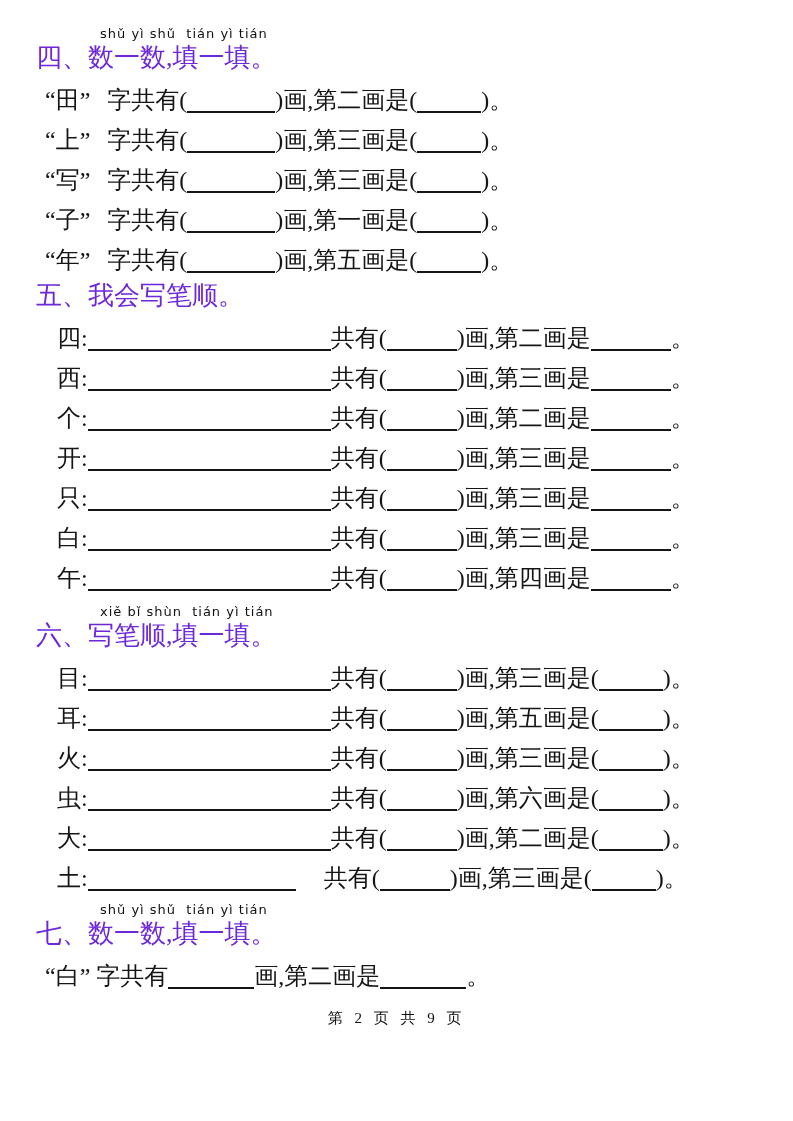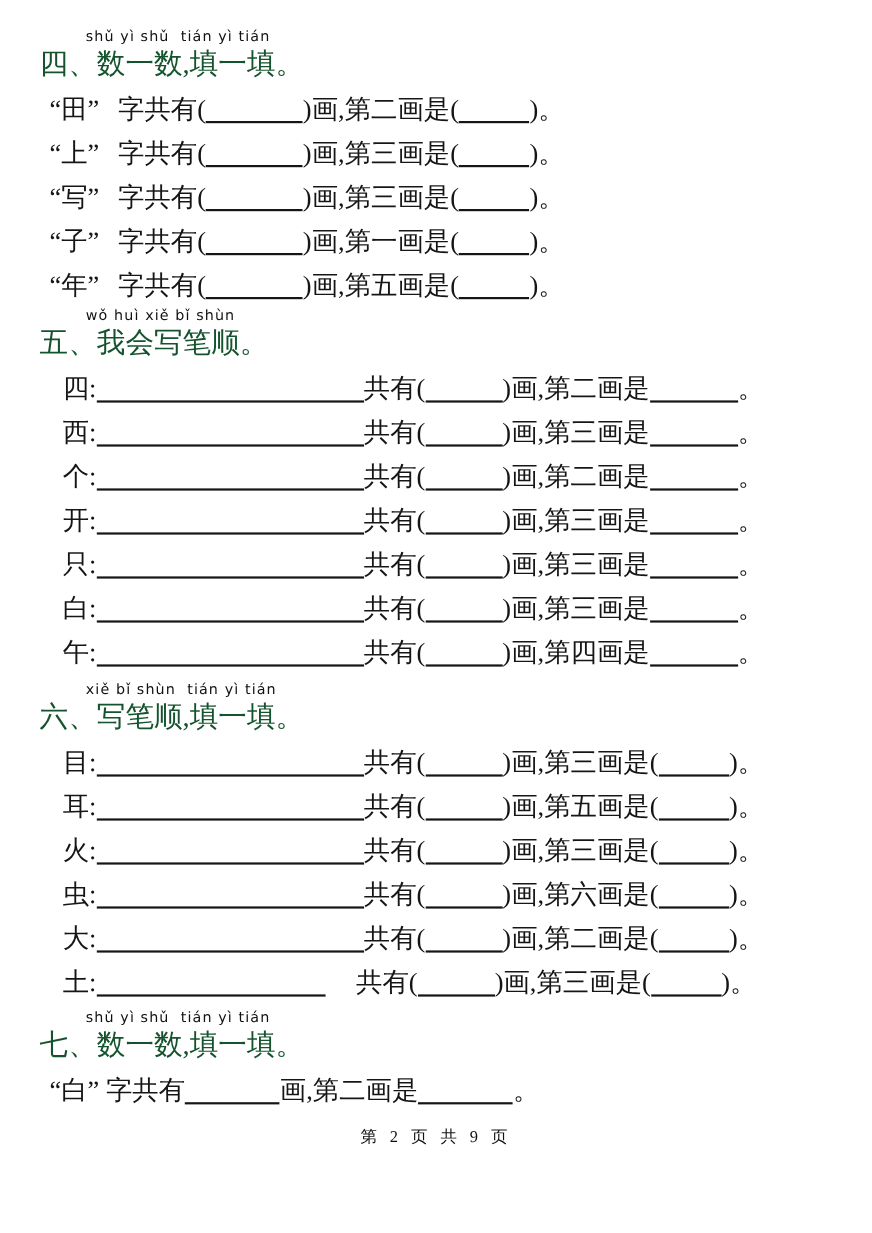--- a/index.html
+++ b/index.html
@@ -13,28 +13,28 @@
     font-family: "Liberation Serif", "DejaVu Serif", serif;
     overflow: hidden;
   }
   .pinyin {
     display: block;
     font-family: "DejaVu Sans", sans-serif;
     font-size: 13px;
     line-height: 16px;
     letter-spacing: 1px;
     white-space: pre;
-    margin-left: 42px;
+    margin-left: 64px;
     color: #111;
   }
   .sec-title {
     font-size: 26px;
     line-height: 32px;
     white-space: nowrap;
-    color: #14532d;
+    color: #6d28d9;
   }
   .rows { margin-top: 6px; }
   .row {
     font-size: 24px;
     line-height: 40px;
     height: 40px;
     white-space: nowrap;
   }
   .s4row, .s7row { padding-left: 9px; }
   .s56row { padding-left: 21px; }
@@ -73,21 +73,20 @@
   <div class="rows">
     <div class="row s4row"><span>“田”</span><span class="frag-gap">字共有(</span><span class="bl w88"></span><span>)画,</span><span>第二画是(</span><span class="bl w64"></span><span>)。</span></div>
     <div class="row s4row"><span>“上”</span><span class="frag-gap">字共有(</span><span class="bl w88"></span><span>)画,</span><span>第三画是(</span><span class="bl w64"></span><span>)。</span></div>
     <div class="row s4row"><span>“写”</span><span class="frag-gap">字共有(</span><span class="bl w88"></span><span>)画,</span><span>第三画是(</span><span class="bl w64"></span><span>)。</span></div>
     <div class="row s4row"><span>“子”</span><span class="frag-gap">字共有(</span><span class="bl w88"></span><span>)画,</span><span>第一画是(</span><span class="bl w64"></span><span>)。</span></div>
     <div class="row s4row"><span>“年”</span><span class="frag-gap">字共有(</span><span class="bl w88"></span><span>)画,</span><span>第五画是(</span><span class="bl w64"></span><span>)。</span></div>
   </div>
 </section>
 
 <section class="sec sec5">
-  <span class="pinyin">wǒ huì xiě bǐ shùn</span>
   <div class="sec-title">五、我会写笔顺。</div>
   <div class="rows">
     <div class="row s56row"><span>四:</span><span class="bl wlong"></span><span>共有(</span><span class="bl w70"></span><span>)画,</span><span>第二画是</span><span class="bl w80"></span><span>。</span></div>
     <div class="row s56row"><span>西:</span><span class="bl wlong"></span><span>共有(</span><span class="bl w70"></span><span>)画,</span><span>第三画是</span><span class="bl w80"></span><span>。</span></div>
     <div class="row s56row"><span>个:</span><span class="bl wlong"></span><span>共有(</span><span class="bl w70"></span><span>)画,</span><span>第二画是</span><span class="bl w80"></span><span>。</span></div>
     <div class="row s56row"><span>开:</span><span class="bl wlong"></span><span>共有(</span><span class="bl w70"></span><span>)画,</span><span>第三画是</span><span class="bl w80"></span><span>。</span></div>
     <div class="row s56row"><span>只:</span><span class="bl wlong"></span><span>共有(</span><span class="bl w70"></span><span>)画,</span><span>第三画是</span><span class="bl w80"></span><span>。</span></div>
     <div class="row s56row"><span>白:</span><span class="bl wlong"></span><span>共有(</span><span class="bl w70"></span><span>)画,</span><span>第三画是</span><span class="bl w80"></span><span>。</span></div>
     <div class="row s56row"><span>午:</span><span class="bl wlong"></span><span>共有(</span><span class="bl w70"></span><span>)画,</span><span>第四画是</span><span class="bl w80"></span><span>。</span></div>
   </div>

